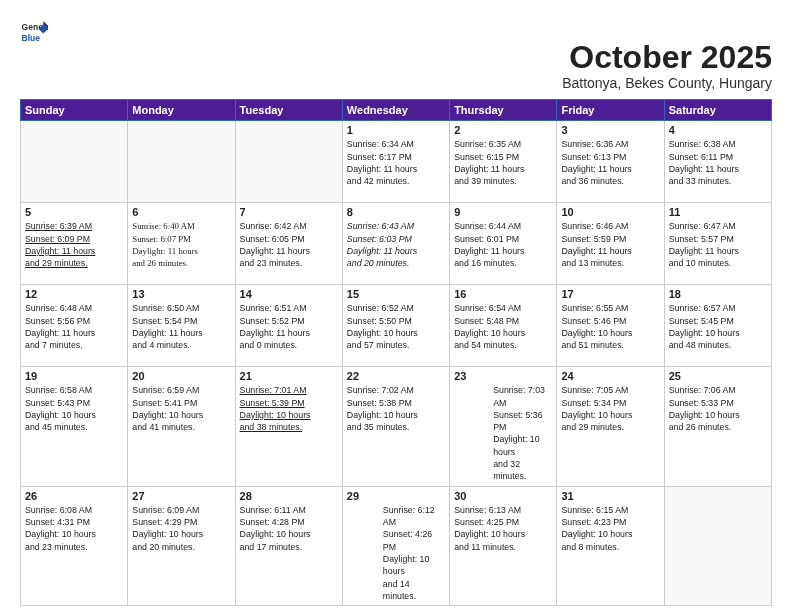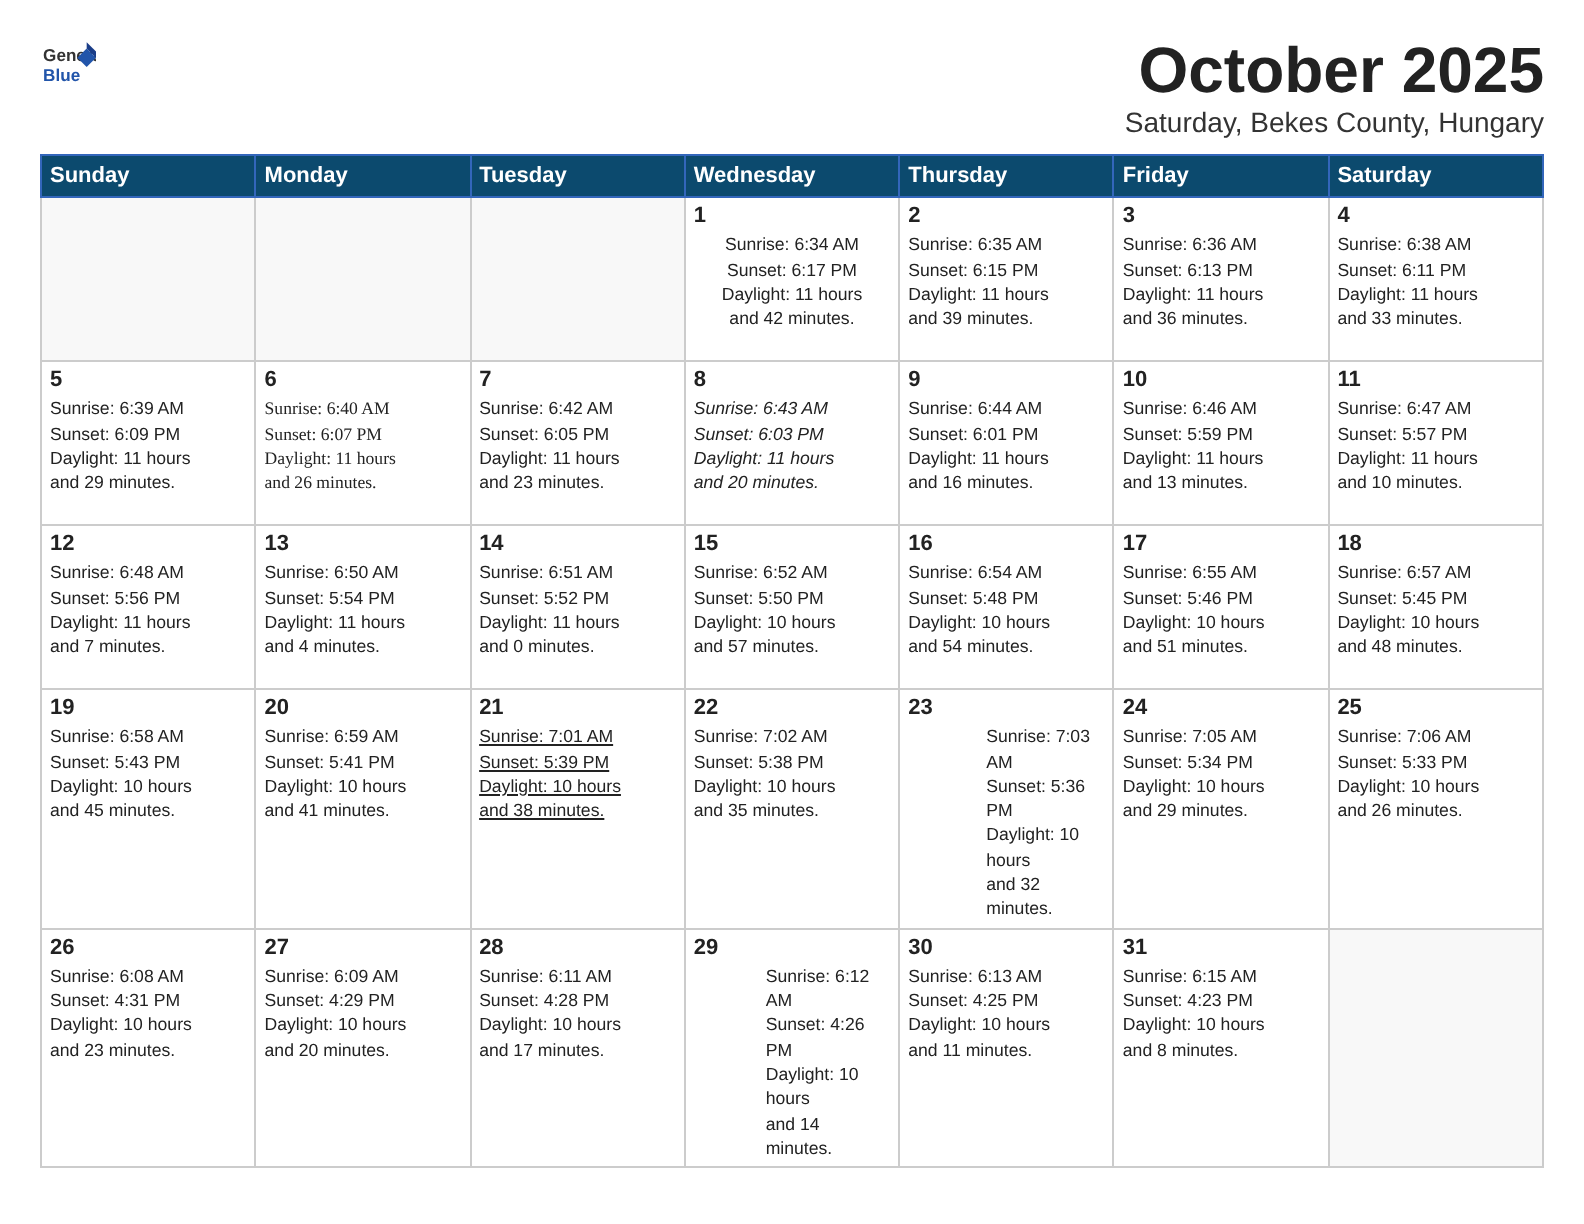--- a/index.html
+++ b/index.html
@@ -31,32 +31,33 @@
       height: 28px;
     }
     .title-block {
       text-align: right;
     }
     .month-title {
       font-size: 32px;
       font-weight: bold;
       color: #222;
       line-height: 1.1;
+      margin-top: 22px;
     }
     .subtitle {
       font-size: 14px;
       color: #333;
     }
     .calendar {
       width: 100%;
       border-collapse: collapse;
       table-layout: fixed;
     }
     .calendar th {
-      background: #0c4a6e;
+      background: #4c1d95;
       color: #fff;
       font-size: 11px;
       font-weight: bold;
       padding: 4px 4px;
       border: 1px solid #3366bb;
       text-align: left;
     }
     .calendar td {
       border: 1px solid #ccc;
       vertical-align: top;
@@ -89,21 +90,21 @@
       <svg class="logo-icon" viewBox="0 0 36 36">
         <rect x="0" y="0" width="36" height="36" fill="none"></rect>
         <text x="2" y="16" font-family="Arial" font-size="11" font-weight="bold" fill="#333">General</text>
         <text x="2" y="29" font-family="Arial" font-size="11" font-weight="bold" fill="#2255aa">Blue</text>
         <polygon points="30,8 36,14 30,20 24,14" fill="#2255aa"></polygon>
         <polygon points="30,4 36,10 36,14 30,8" fill="#1a3d88"></polygon>
       </svg>
     </div>
     <div class="title-block">
       <div class="month-title">October 2025</div>
-      <div class="subtitle">Saturday, Bekes County, Hungary</div>
+      <div class="subtitle">Battonya, Bekes County, Hungary</div>
     </div>
   </div>
 
   <table class="calendar">
     <thead>
       <tr>
         <th>Sunday</th>
         <th>Monday</th>
         <th>Tuesday</th>
         <th>Wednesday</th>
@@ -112,21 +113,21 @@
         <th>Saturday</th>
       </tr>
     </thead>
     <tbody id="calendar-body">
     <tr>
           <td class="empty"></td>
           <td class="empty"></td>
           <td class="empty"></td>
           <td>
             <div class="day-number">1</div>
-            <div class="day-info" style="white-space: pre-line; text-align: center;">Sunrise: 6:34 AM
+            <div class="day-info" style="white-space: pre-line;">Sunrise: 6:34 AM
 Sunset: 6:17 PM
 Daylight: 11 hours
 and 42 minutes.</div>
           </td>
           <td>
             <div class="day-number">2</div>
             <div class="day-info" style="white-space: pre-line;">Sunrise: 6:35 AM
 Sunset: 6:15 PM
 Daylight: 11 hours
 and 39 minutes.</div>
@@ -142,21 +143,21 @@
             <div class="day-number">4</div>
             <div class="day-info" style="white-space: pre-line;">Sunrise: 6:38 AM
 Sunset: 6:11 PM
 Daylight: 11 hours
 and 33 minutes.</div>
           </td>
         </tr>
         <tr>
           <td>
             <div class="day-number">5</div>
-            <div class="day-info" style="white-space: pre-line;">Sunrise: 6:39 AM
+            <div class="day-info" style="white-space: pre-line; text-decoration: underline;">Sunrise: 6:39 AM
 Sunset: 6:09 PM
 Daylight: 11 hours
 and 29 minutes.</div>
           </td>
           <td>
             <div class="day-number">6</div>
             <div class="day-info" style="white-space: pre-line; font-family: Liberation Serif, serif;">Sunrise: 6:40 AM
 Sunset: 6:07 PM
 Daylight: 11 hours
 and 26 minutes.</div>

